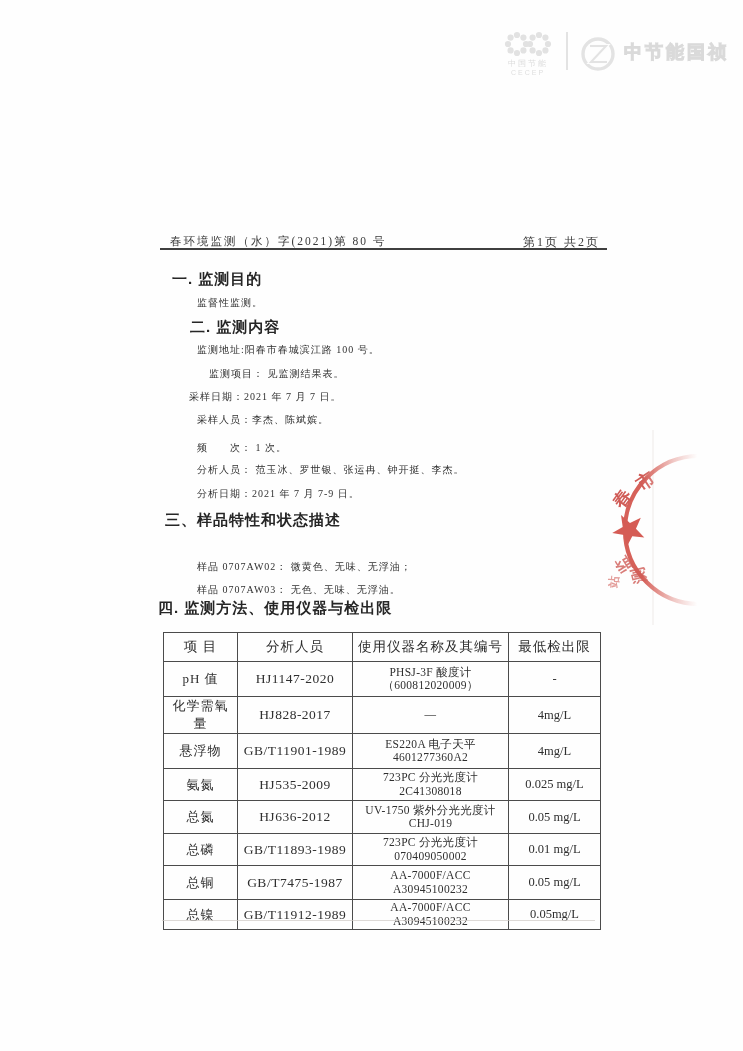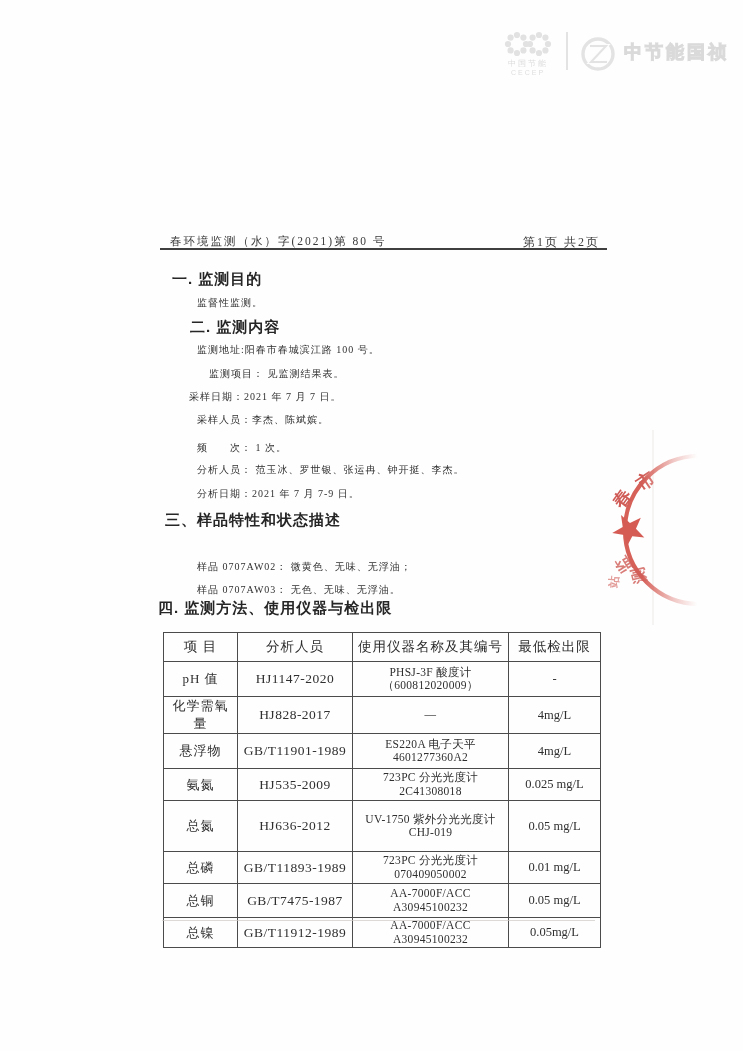--- a/index.html
+++ b/index.html
@@ -144,21 +144,21 @@
     </tr>
     <tr style="height:32px">
       <td class="c-item">氨氮</td>
       <td class="c-method">HJ535-2009</td>
       <td class="c-instr">
         <div>723PC 分光光度计</div>
         <div>2C41308018</div>
       </td>
       <td class="c-limit">0.025 mg/L</td>
     </tr>
-    <tr style="height:51px">
+    <tr style="height:33px">
       <td class="c-item">总氮</td>
       <td class="c-method">HJ636-2012</td>
       <td class="c-instr">
         <div>UV-1750 紫外分光光度计</div>
         <div>CHJ-019</div>
       </td>
       <td class="c-limit">0.05 mg/L</td>
     </tr>
     <tr style="height:32px">
       <td class="c-item">总磷</td>

